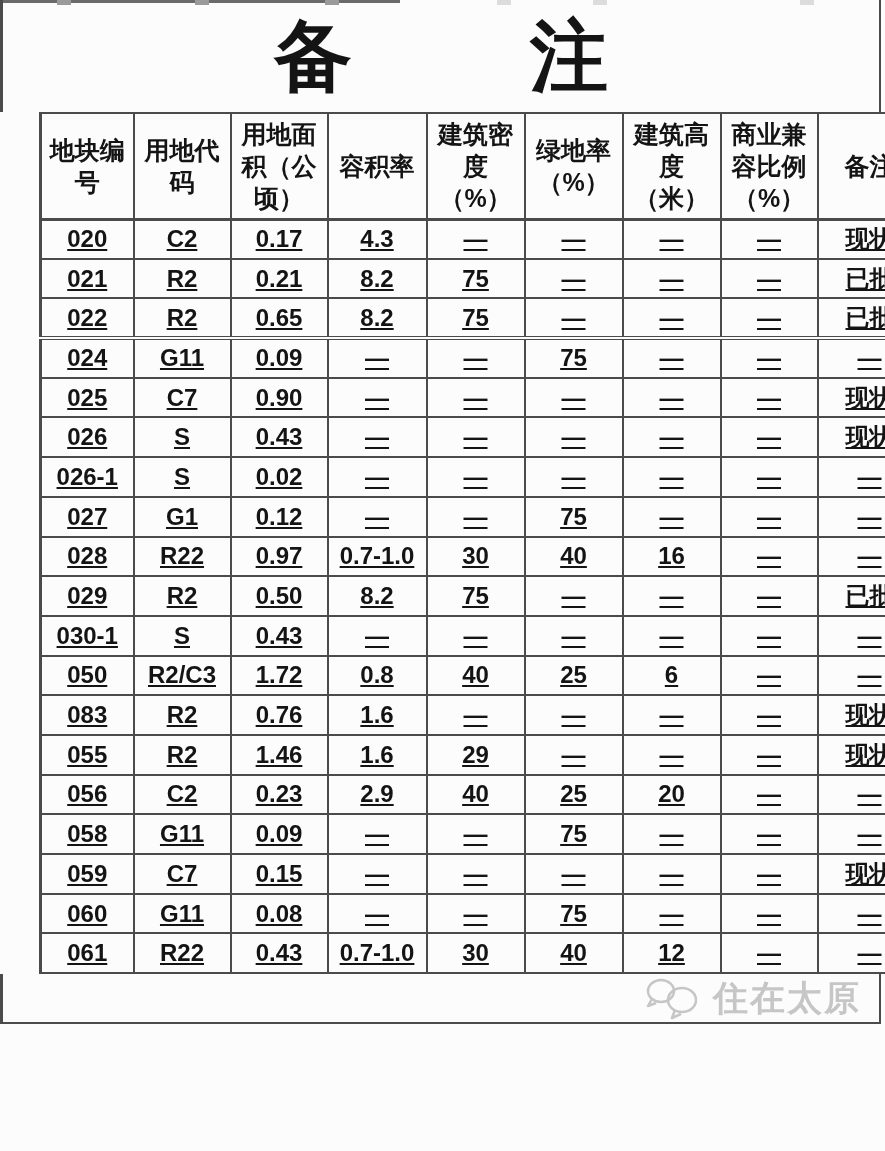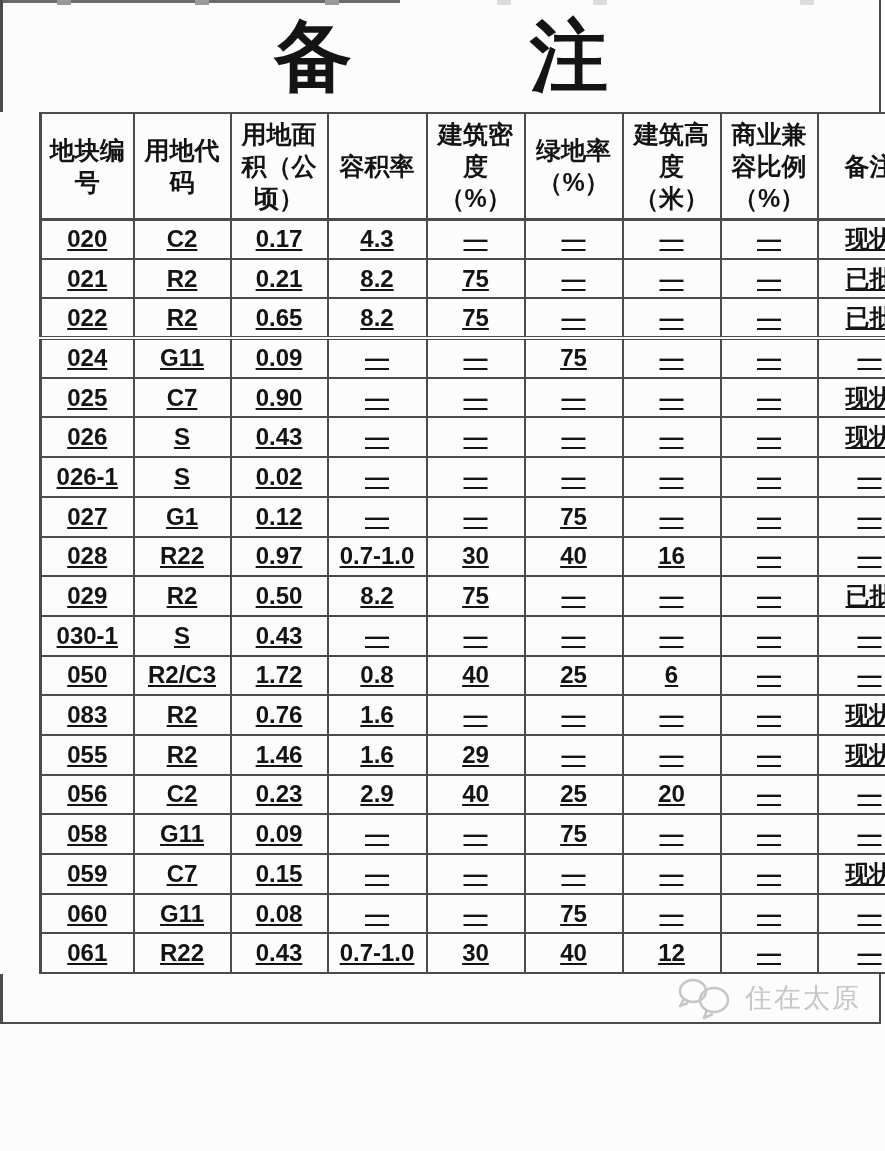--- a/index.html
+++ b/index.html
@@ -64,21 +64,21 @@
     border-right:2px solid var(--border);
     border-bottom:2px solid var(--border);
     display:flex;align-items:center;justify-content:flex-end;
     padding-right:18px;
   }
   .watermark{
     display:flex;align-items:center;gap:6px;
     color:var(--watermark);
   }
   .watermark-text{
-    font-size:27px;font-weight:normal;letter-spacing:2px;white-space:nowrap;
+    font-size:35px;font-weight:bold;letter-spacing:2px;white-space:nowrap;
   }
   .bubbles-svg{display:block;}
 </style>
 </head>
 <body>
 
 <div class="page">
 
   <div class="top-remnant-line"></div>
   <div class="top-remnant-patch" style="left:57px;background:#9a9a9a;"></div>

